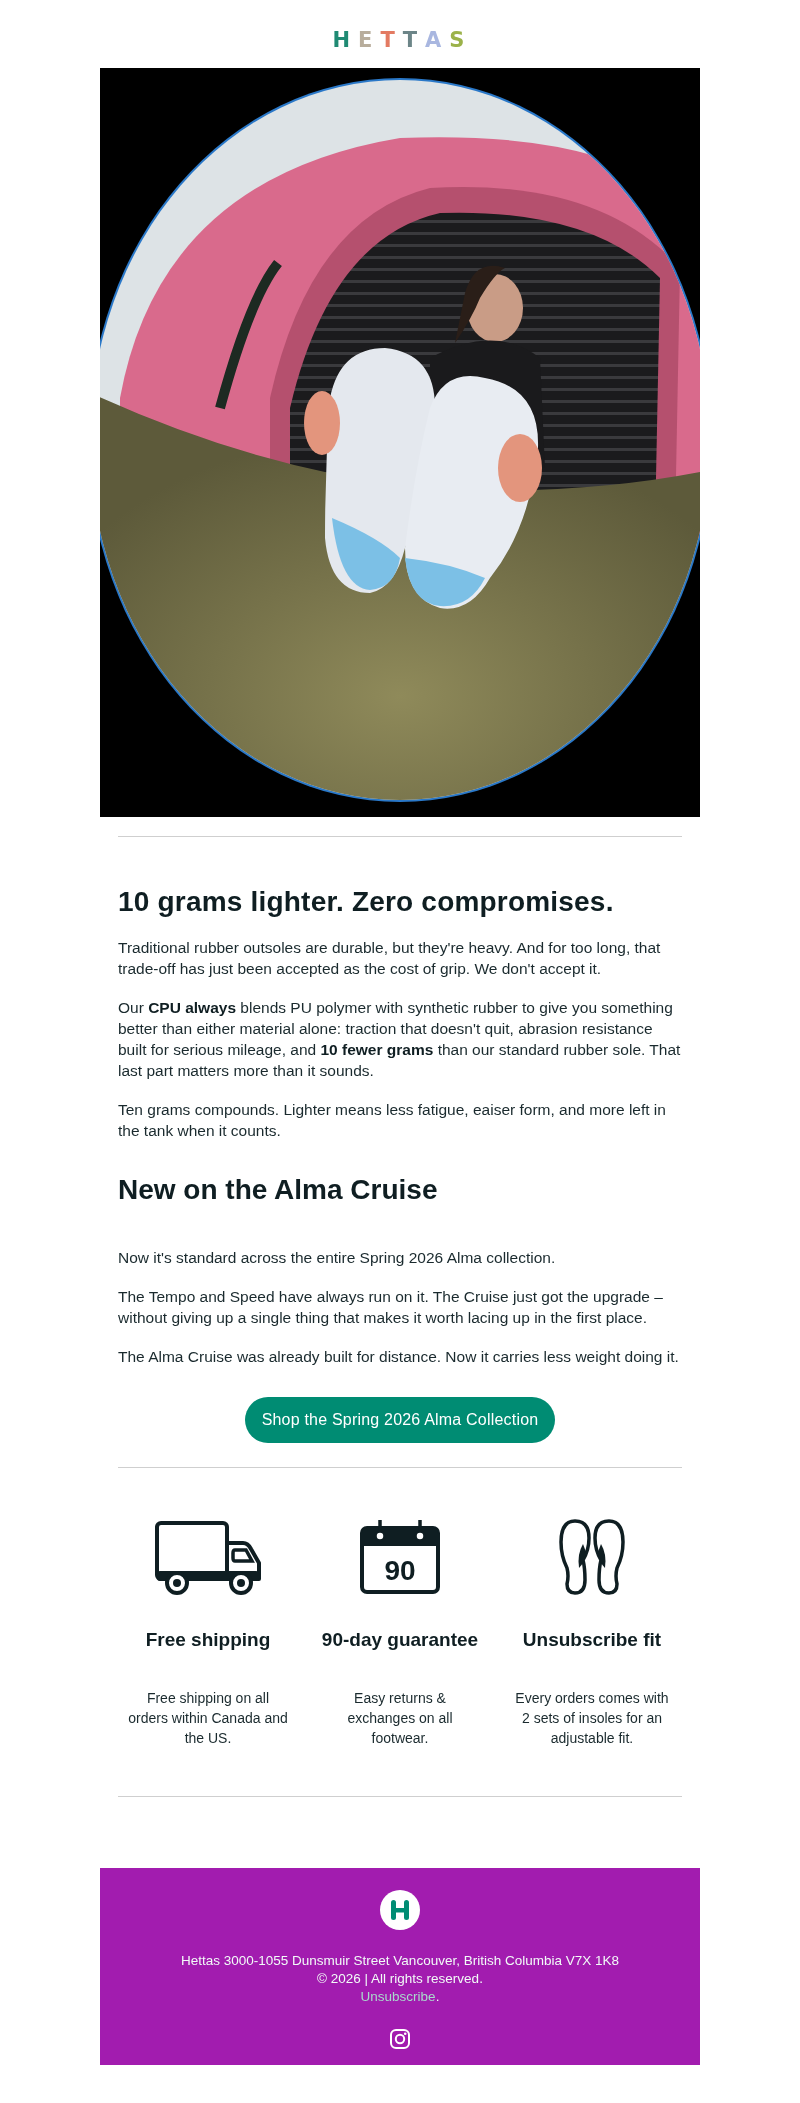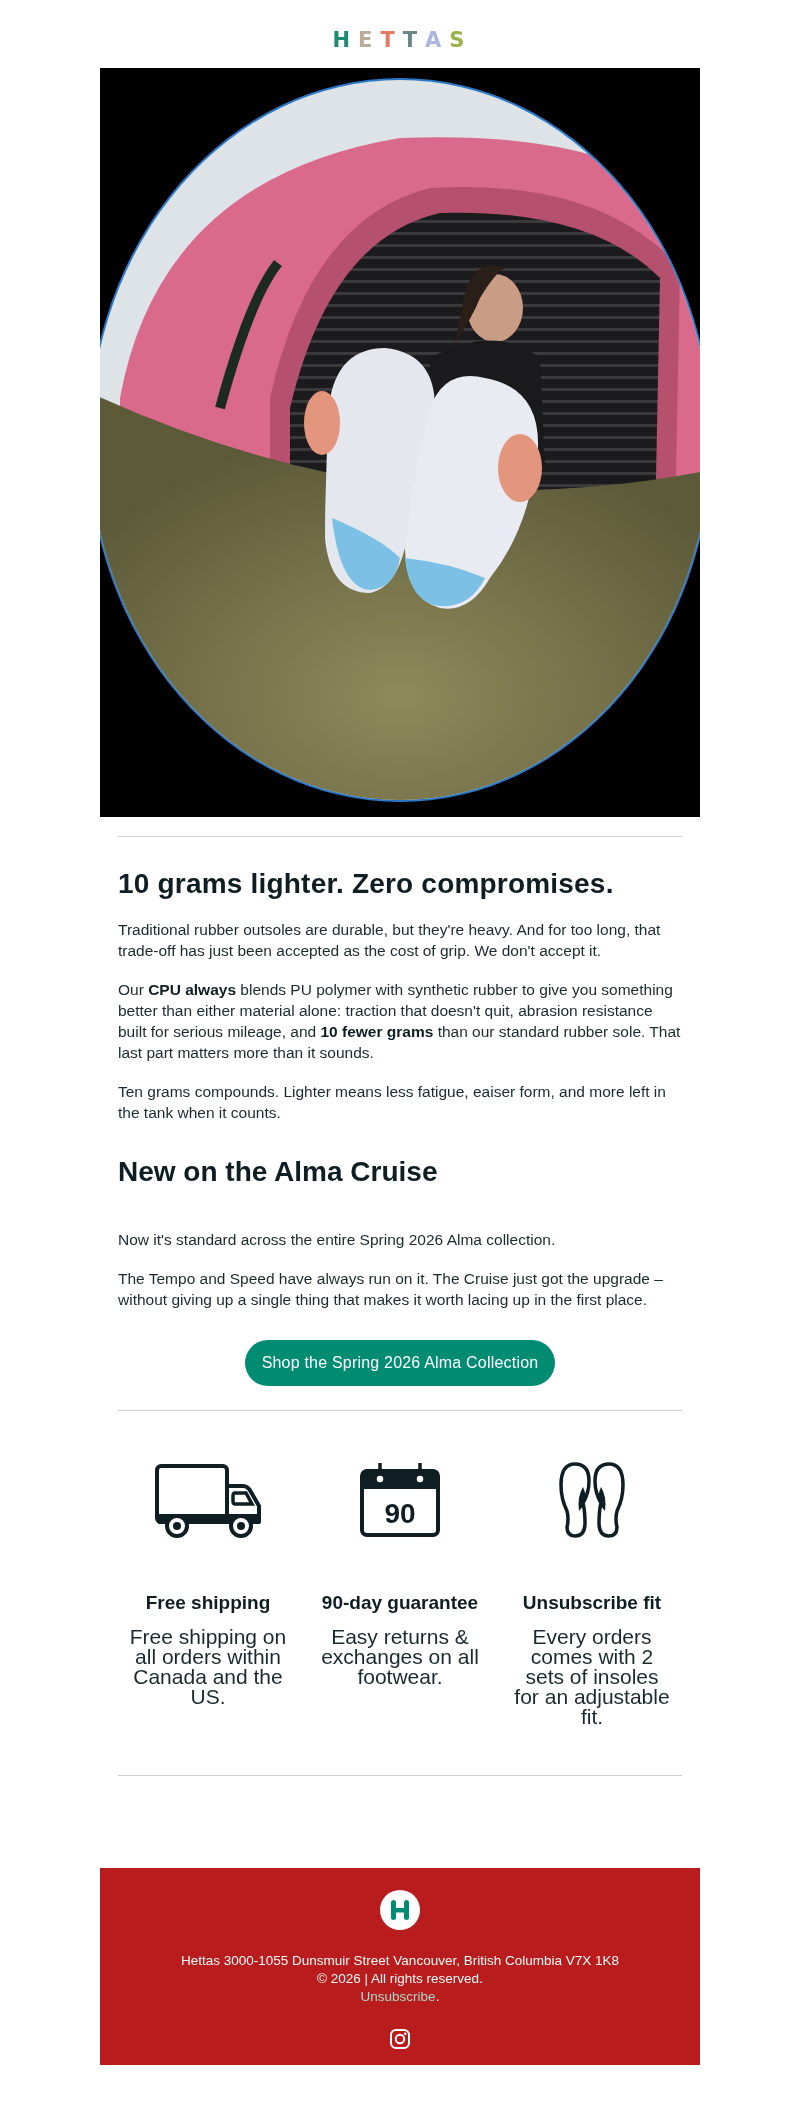--- a/index.html
+++ b/index.html
@@ -9,41 +9,41 @@
   .logo-wrap { height: 68px; display: flex; align-items: center; justify-content: center; padding-top: 12px; }
   .logo { display: flex; gap: 5px; font-family: "DejaVu Sans", sans-serif; font-weight: bold; font-size: 21px; letter-spacing: 3px; }
   .logo span { display: inline-block; }
 
   .hero { position: absolute; left: 100px; top: 68px; width: 600px; height: 749px; background: #000; overflow: hidden; }
   .hero svg { display: block; width: 100%; height: 100%; }
 
   .content { position: absolute; left: 118px; top: 836px; width: 564px; }
   .sep { height: 1px; background: #cfcfcf; width: 100%; }
 
-  h1.title { font-family: "Liberation Sans", sans-serif; font-weight: bold; font-size: 28px; color: #0f1e22; letter-spacing: 0.2px; margin-top: 30px; line-height: 34px; }
+  h1.title { font-family: "Liberation Sans", sans-serif; font-weight: bold; font-size: 28px; color: #0f1e22; letter-spacing: 0.2px; margin-top: 48px; line-height: 34px; }
   h2.title2 { font-family: "Liberation Sans", sans-serif; font-weight: bold; font-size: 28px; color: #0f1e22; margin-top: 32px; line-height: 34px; }
   p.body { font-size: 15.5px; line-height: 21px; color: #1a2a2e; margin-top: 18px; }
   p.body.first { }
   p.body.after-h2 { margin-top: 40px; }
   p.body b { font-weight: bold; color: #0f1e22; }
 
   .cta-wrap { display: flex; justify-content: center; margin-top: 30px; }
   .cta { background: #008c73; color: #fff; border: none; border-radius: 24px; height: 46px; padding: 8px 16px; width: 310px; font-family: "Liberation Sans", sans-serif; font-size: 16px; letter-spacing: 0.2px; cursor: pointer; }
 
   .sep2 { margin-top: 24px; }
 
   .features { display: flex; justify-content: space-between; margin-top: 50px; }
   .feature { width: 180px; text-align: center; }
   .feature .ic { height: 78px; display: flex; align-items: center; justify-content: center; }
-  .feature h3 { font-family: "Liberation Sans", sans-serif; font-weight: bold; font-size: 19px; margin-top: 52px; color: #0f1e22; line-height: 24px; }
-  .feature p { font-size: 21px; line-height: 20px; color: #1a2a2e; margin-top: 12px; padding: 0 10px; }
+  .feature h3 { font-family: "Liberation Sans", sans-serif; font-weight: bold; font-size: 19px; margin-top: 32px; color: #0f1e22; line-height: 24px; }
+  .feature p { font-size: 14px; line-height: 20px; color: #1a2a2e; margin-top: 36px; padding: 0 10px; }
 
   .sep3 { margin-top: 48px; }
 
-  .footer { position: absolute; left: 100px; top: 1868px; width: 600px; height: 197px; background: #b91c1c; color: #fff; text-align: center; }
+  .footer { position: absolute; left: 100px; top: 1868px; width: 600px; height: 197px; background: #a21caf; color: #fff; text-align: center; }
   .footer .badge { width: 40px; height: 40px; border-radius: 50%; background: #fff; margin: 22px auto 0; display: flex; align-items: center; justify-content: center; }
   .footer .addr { font-size: 13.5px; line-height: 18px; margin-top: 22px; color: #f2fbf8; }
   .footer .unsub { color: #a9d9cc; font-size: 13.5px; }
   .footer .ig { margin: 22px auto 0; width: 22px; height: 22px; display: block; }
 </style>
 </head>
 <body>
 
 <div class="logo-wrap">
   <div class="logo" id="logo">
@@ -107,20 +107,21 @@
   <h1 class="title">10 grams lighter. Zero compromises.</h1>
 
   <p class="body first">Traditional rubber outsoles are durable, but they're heavy. And for too long, that trade-off has just been accepted as the cost of grip. We don't accept it.</p>
   <p class="body"><span>Our </span><b>CPU always</b><span> blends PU polymer with synthetic rubber to give you something better than either material alone: traction that doesn't quit, abrasion resistance built for serious mileage, and </span><b>10 fewer grams</b><span> than our standard rubber sole. That last part matters more than it sounds.</span></p>
   <p class="body">Ten grams compounds. Lighter means less fatigue, eaiser form, and more left in the tank when it counts.</p>
 
   <h2 class="title2">New on the Alma Cruise</h2>
 
   <p class="body after-h2">Now it's standard across the entire Spring 2026 Alma collection.</p>
   <p class="body">The Tempo and Speed have always run on it. The Cruise just got the upgrade – without giving up a single thing that makes it worth lacing up in the first place.</p>
+  <p class="body">The Alma Cruise was already built for distance. Now it carries less weight doing it.</p>
 
   <div class="cta-wrap">
     <button class="cta">Shop the Spring 2026 Alma Collection</button>
   </div>
 
   <div class="sep sep2"></div>
 
   <div class="features">
     <div class="feature">
       <div class="ic">

